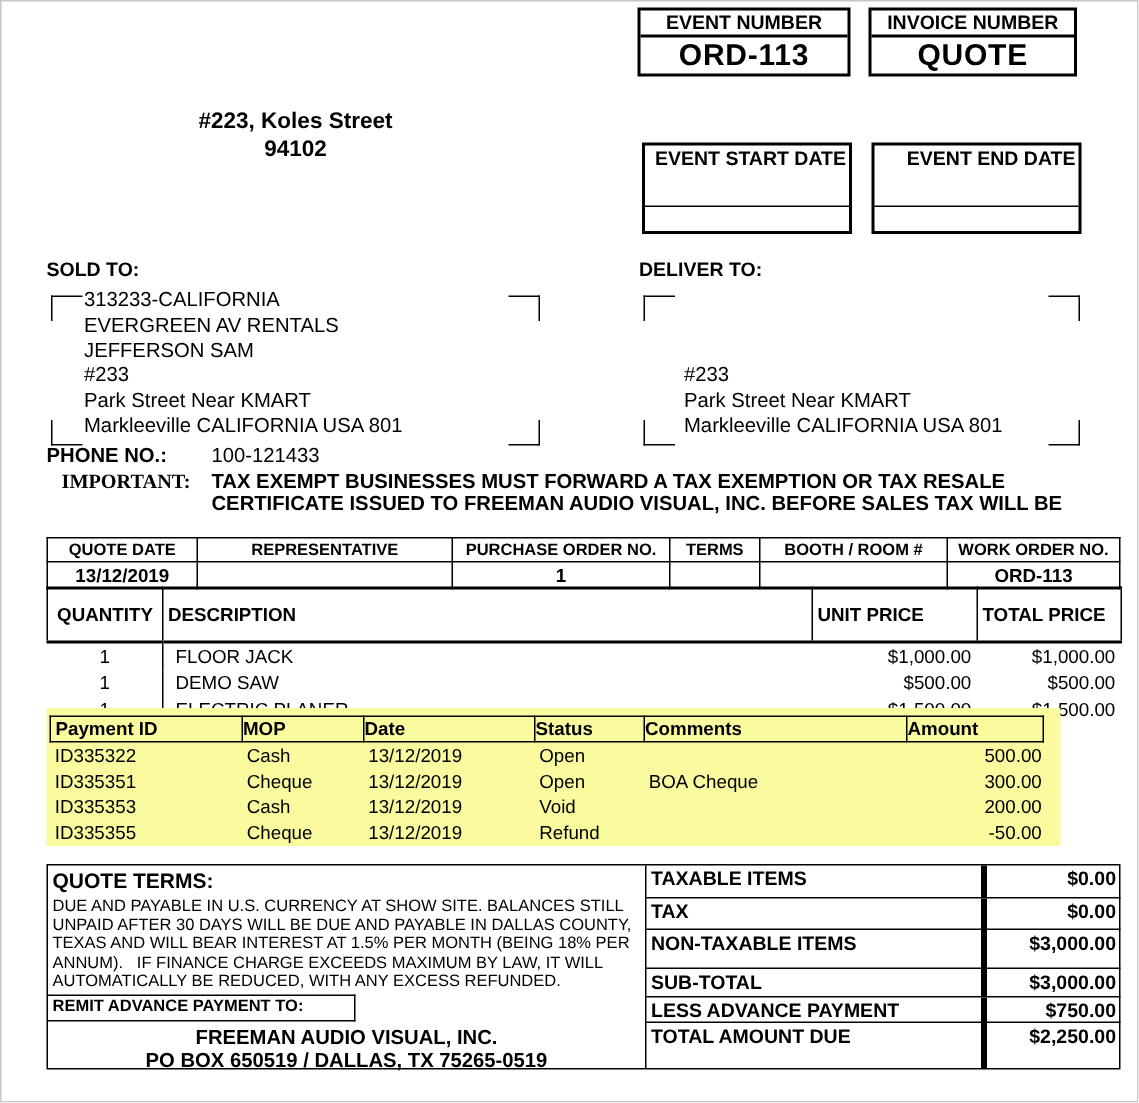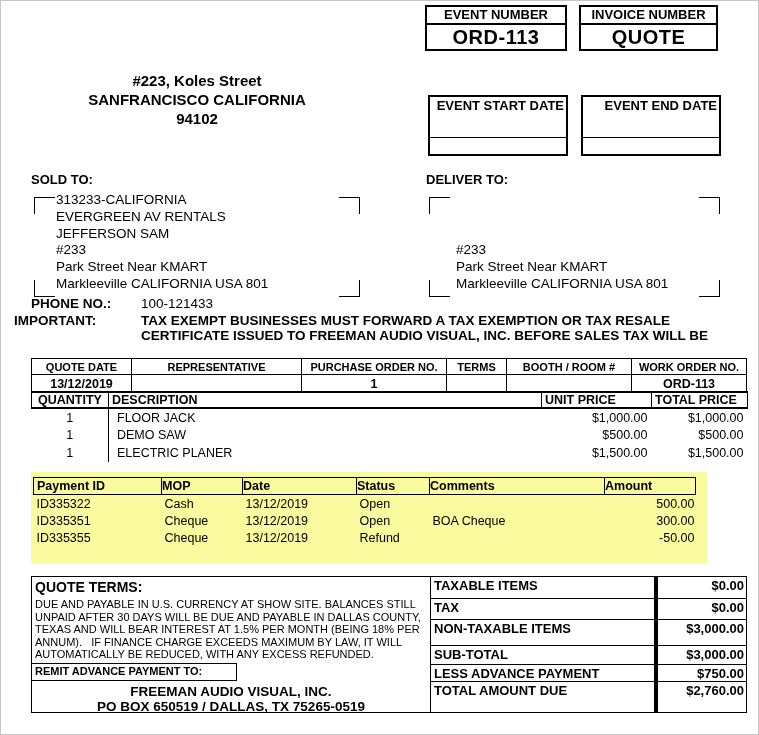--- a/index.html
+++ b/index.html
@@ -32,21 +32,21 @@
 
   
   #order-info{position:absolute;left:30px;top:357px;width:715px;}
   #order-info td{border:1px solid #000;text-align:center;}
   #order-info .hrow td{font-weight:700;font-size:11px;height:15px;}
   #order-info .drow td{font-weight:700;font-size:12.5px;height:17px;}
 
   
   #items{position:absolute;left:30px;top:390px;width:716px;}
   #items td{font-size:12.5px;}
-  #items .hrow td{font-weight:700;border:1px solid #000;border-bottom:2px solid #000;height:15px;padding:0 3px;text-align:left;}
+  #items .hrow td{font-weight:700;border:1px solid #000;border-bottom:2px solid #000;height:15px;padding:10px 3px;text-align:left;}
   #items .hrow td.c{text-align:center;}
   #items .drow td{height:17.5px;vertical-align:middle;}
   #items .drow td.qty{border-right:1px solid #000;text-align:center;}
   #items .drow td.desc{padding-left:8px;}
   #items .drow td.money{text-align:right;padding-right:4px;}
 
   
   #yellow{position:absolute;left:30px;top:471px;width:676px;height:92px;}
   #payments{position:absolute;left:32px;top:476px;width:662px;}
   #payments td{font-size:12.5px;}
@@ -86,21 +86,20 @@
     <div class="lbl">EVENT NUMBER</div>
     <div class="val">ORD-113</div>
   </div>
   <div class="hdrbox" style="left:578px;top:4px;width:135px;">
     <div class="lbl">INVOICE NUMBER</div>
     <div class="val">QUOTE</div>
   </div>
 
   <div id="company-address" class="abs" style="left:40px;top:70px;width:312px;">
     <div>#223, Koles Street</div>
-    <div>SANFRANCISCO CALIFORNIA</div>
     <div>94102</div>
   </div>
 
   <div class="datebox" style="left:427px;top:94px;width:136px;">
     <div class="lbl">EVENT START DATE</div>
     <div class="val"></div>
   </div>
   <div class="datebox" style="left:580px;top:94px;width:136px;">
     <div class="lbl">EVENT END DATE</div>
     <div class="val"></div>
@@ -126,21 +125,21 @@
     <div>Park Street Near KMART</div>
     <div>Markleeville CALIFORNIA  USA 801</div>
   </div>
   <div class="crn tl" style="left:428px;top:196px;"></div>
   <div class="crn tr" style="left:698px;top:196px;"></div>
   <div class="crn bl" style="left:428px;top:279px;"></div>
   <div class="crn br" style="left:698px;top:279px;"></div>
 
   <div class="abs inline-lbl" style="left:30px;top:295px;">PHONE NO.:</div>
   <div class="abs inline-val" style="left:140px;top:295px;">100-121433</div>
-  <div class="abs inline-lbl" style="left:13px;top:312px;">IMPORTANT:</div>
+  <div class="abs inline-lbl" style="left:40px;top:312px;font-family:Liberation Serif, serif;">IMPORTANT:</div>
   <div id="important-text" class="abs" style="left:140px;top:312px;width:520px;">
     <div>TAX EXEMPT BUSINESSES MUST FORWARD A TAX EXEMPTION OR TAX RESALE</div>
     <div>CERTIFICATE ISSUED TO FREEMAN AUDIO VISUAL, INC. BEFORE SALES TAX WILL BE</div>
   </div>
 
   <table id="order-info">
     <colgroup>
         <col style="width:100px">
         <col style="width:170px">
         <col style="width:145px">
@@ -232,20 +231,28 @@
     </tr>
     <tr class="drow">
       <td>ID335351</td>
       <td>Cheque</td>
       <td>13/12/2019</td>
       <td>Open</td>
       <td>BOA Cheque</td>
       <td class="amt">300.00</td>
     </tr>
     <tr class="drow">
+      <td>ID335353</td>
+      <td>Cash</td>
+      <td>13/12/2019</td>
+      <td>Void</td>
+      <td></td>
+      <td class="amt">200.00</td>
+    </tr>
+    <tr class="drow">
       <td>ID335355</td>
       <td>Cheque</td>
       <td>13/12/2019</td>
       <td>Refund</td>
       <td></td>
       <td class="amt">-50.00</td>
     </tr>
   </tbody>
     </table>
 
@@ -284,20 +291,20 @@
         <tr style="height:19px">
           <td class="lab">SUB-TOTAL</td>
           <td class="val">$3,000.00</td>
         </tr>
         <tr style="height:17px">
           <td class="lab">LESS ADVANCE PAYMENT</td>
           <td class="val">$750.00</td>
         </tr>
         <tr style="height:31px" class="last">
           <td class="lab">TOTAL AMOUNT DUE</td>
-          <td class="val">$2,760.00</td>
+          <td class="val">$2,250.00</td>
         </tr>
       </tbody>
         </table>
     </div>
   </div>
 
 </div>
 
 </body></html>

